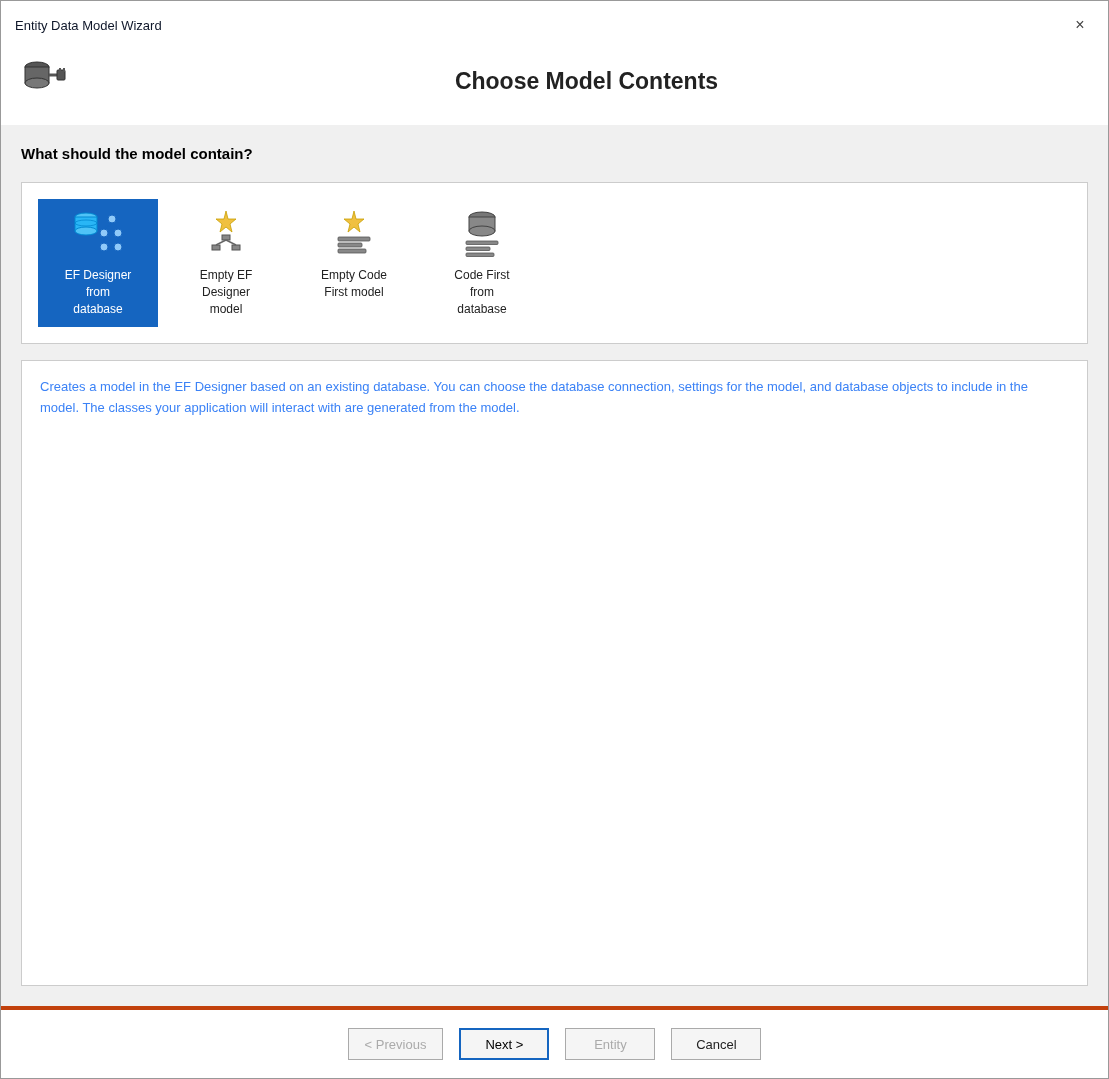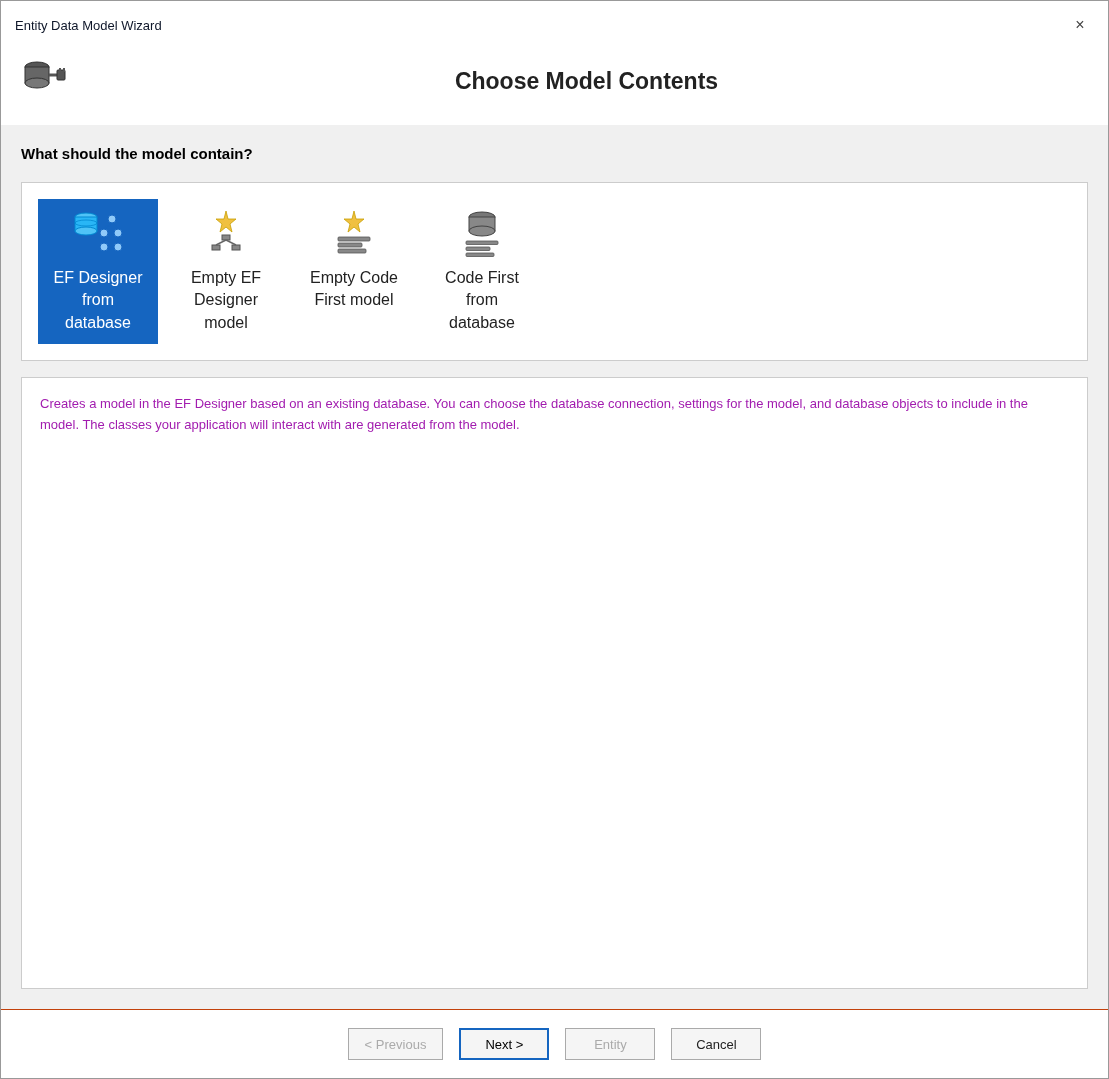--- a/index.html
+++ b/index.html
@@ -115,43 +115,43 @@
       color: #222;
     }
     .model-option-icon {
       width: 52px;
       height: 52px;
       display: flex;
       align-items: center;
       justify-content: center;
     }
     .model-option-label {
-      font-size: 16px;
+      font-size: 12px;
       line-height: 1.4;
       text-align: center;
     }
 
     .description-box {
       background: #ffffff;
       border: 1px solid #ccc;
       padding: 16px 18px;
       flex: 1;
       font-size: 13px;
       line-height: 1.6;
-      color: #a21caf;
+      color: #3b82f6;
     }
 
     .footer {
       background: #ffffff;
       padding: 18px 20px;
       display: flex;
       justify-content: center;
       align-items: center;
       gap: 16px;
-      border-top: 1px solid #c2410c;
+      border-top: 4px solid #c2410c;
     }
     .btn {
       min-width: 90px;
       height: 32px;
       padding: 0 16px;
       font-size: 13px;
       cursor: pointer;
       border: 1px solid #aaa;
       background: #f5f5f5;
       color: #222;

